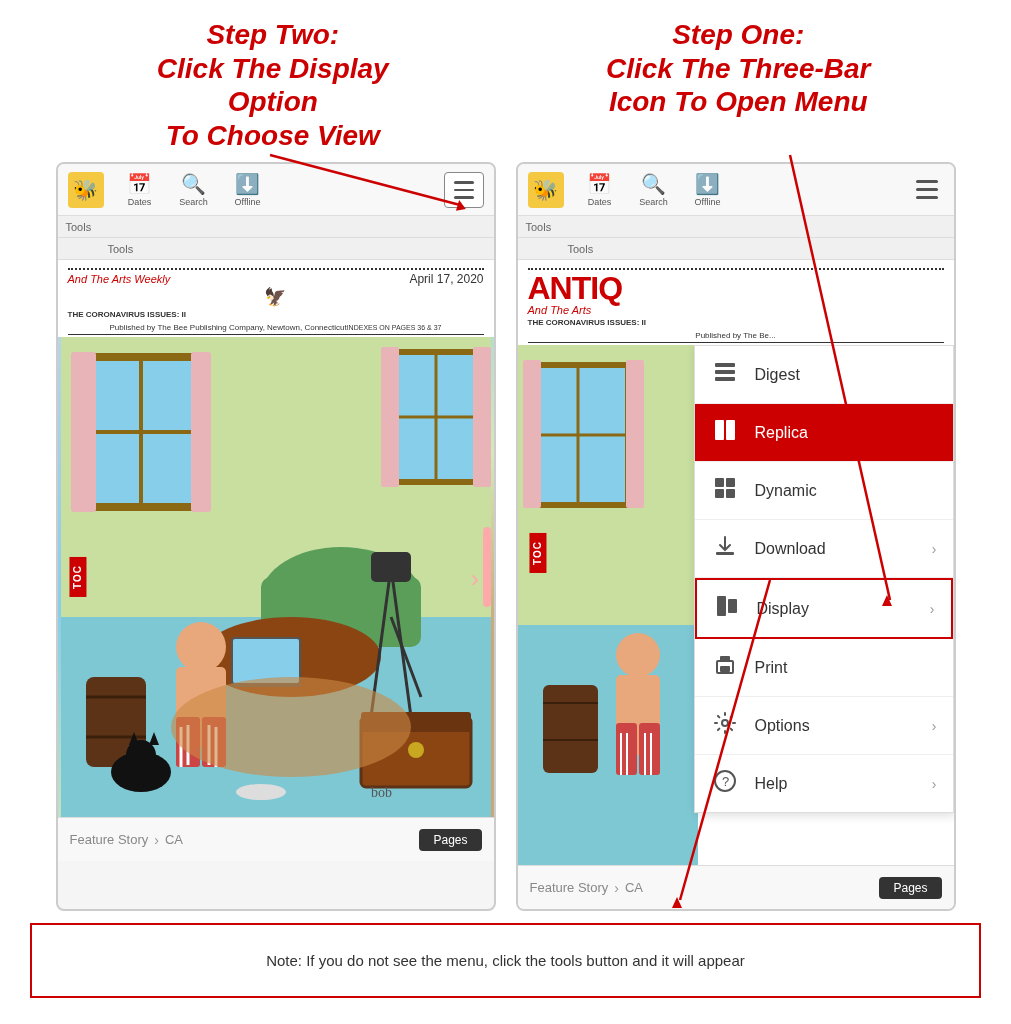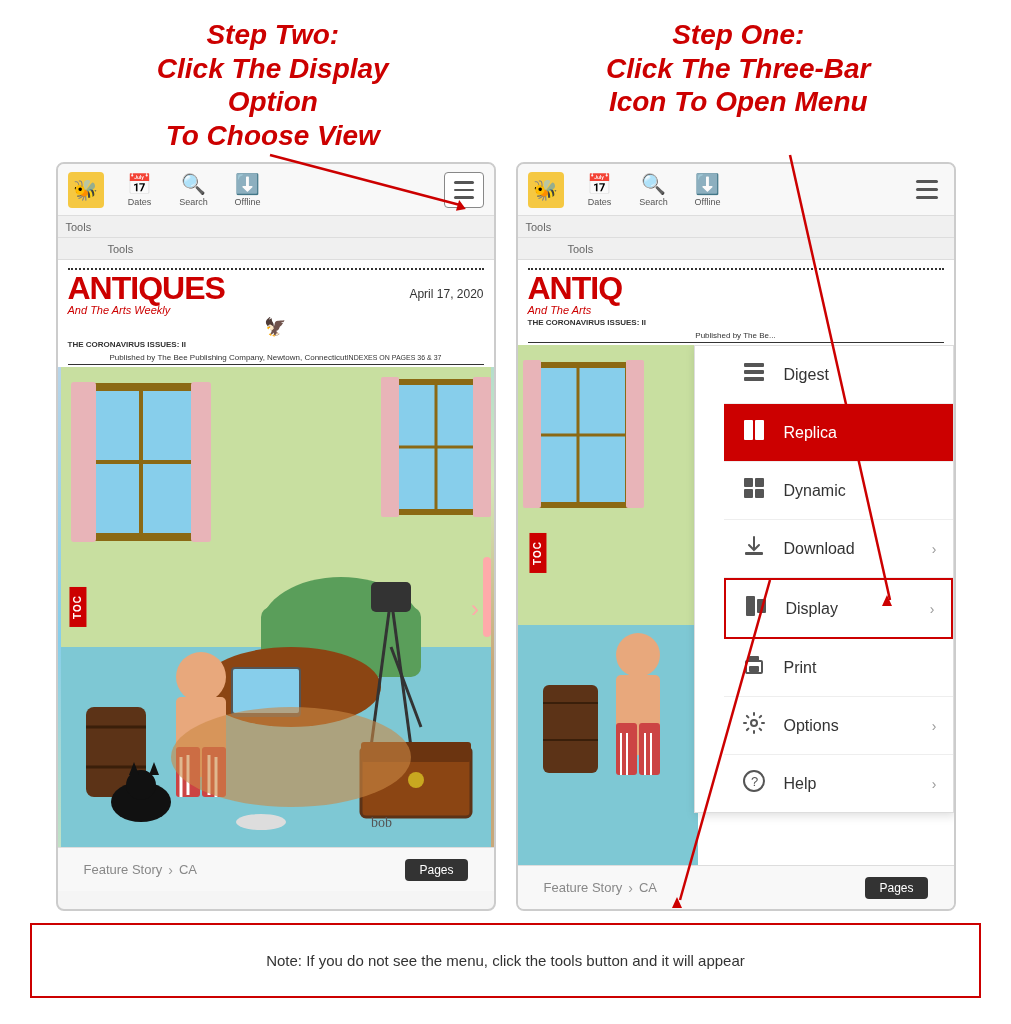--- a/index.html
+++ b/index.html
@@ -214,21 +214,21 @@
       position: relative;
       overflow: hidden;
     }
 
     
     .bottom-nav {
       background: #f8f8f8;
       border-top: 1px solid #ddd;
       display: flex;
       align-items: center;
-      padding: 8px 26px;
+      padding: 8px 12px;
       gap: 6px;
       height: 44px;
       font-size: 13px;
       color: #666;
     }
     .bottom-nav .chevron { color: #999; font-size: 14px; }
     .bottom-nav .pages-btn {
       background: #333;
       color: white;
       padding: 4px 14px;
@@ -251,21 +251,20 @@
     }
     .menu-item {
       display: flex;
       align-items: center;
       padding: 14px 16px;
       border-bottom: 1px solid #eee;
       font-size: 16px;
       color: #333;
       cursor: pointer;
       gap: 16px;
-      margin-left: 29px;
     }
     .menu-item:last-child { border-bottom: none; }
     .menu-item.active {
       background: #cc0000;
       color: white;
     }
     .menu-item.active .menu-icon { color: white; }
     .menu-item.highlighted {
       border: 2px solid #cc0000;
     }
@@ -359,21 +358,20 @@
       </div>
       <div class="tools-bar2">
         <span>Tools</span>
       </div>
 
       <div class="magazine-cover">
         <div class="mag-header">
           <div class="mag-divider"></div>
           <div class="mag-title-row">
             <div>
-              <div class="mag-title">ANTIQUES</div>
               <div class="mag-subtitle">And The Arts Weekly</div>
             </div>
             <div class="mag-date">April 17, 2020</div>
           </div>
           <div class="red-eagle">🦅</div>
           <div class="mag-corona">THE CORONAVIRUS ISSUES: II</div>
           <div class="mag-subheader">
             <span class="mag-publisher">Published by The Bee Publishing Company, Newtown, Connecticut</span>
             <span class="mag-indexes">INDEXES ON
 PAGES 36 &amp; 37</span>

